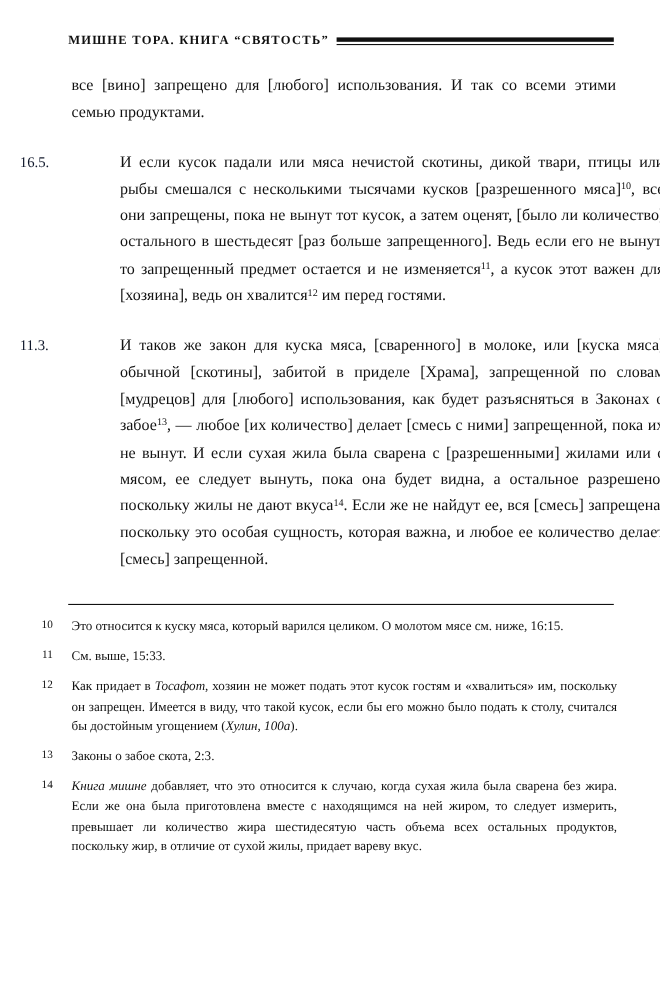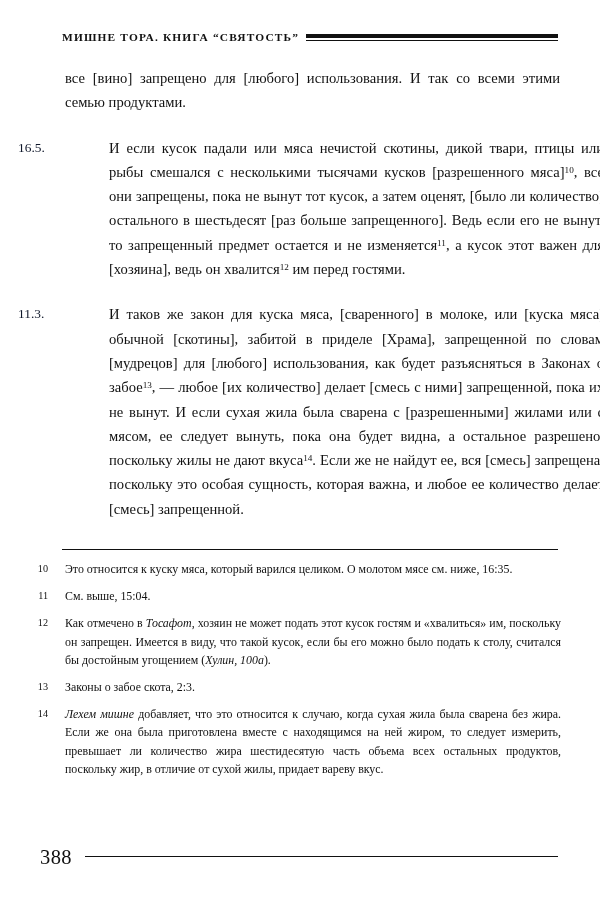--- a/index.html
+++ b/index.html
@@ -202,39 +202,35 @@
         </div>
       </div>
 
   </div>
 
   <div class="footnotes">
     <div class="footnote-rule"></div>
     <div id="footnotes-host">
         <div class="footnote">
           <span class="footnote-num">10</span>
-          <div class="footnote-text"><span>Это относится к куску мяса, который варился целиком. О молотом мясе см. ниже, 16:35.</span></div>
+          <div class="footnote-text"><span>Это относится к куску мяса, который варился целиком. О молотом мясе см. ниже, 16:15.</span></div>
         </div>
         <div class="footnote">
           <span class="footnote-num">11</span>
-          <div class="footnote-text"><span>См. выше, 15:04.</span></div>
+          <div class="footnote-text"><span>См. выше, 15:33.</span></div>
         </div>
         <div class="footnote">
           <span class="footnote-num">12</span>
-          <div class="footnote-text"><span>Как отмечено в </span><i>Тосафот</i><span>, хозяин не может подать этот кусок гостям и «хвалиться» им, поскольку он запрещен. Имеется в виду, что такой кусок, если бы его можно было подать к столу, считался бы достойным угощением (</span><i>Хулин, 100а</i><span>).</span></div>
+          <div class="footnote-text"><span>Как придает в </span><i>Тосафот</i><span>, хозяин не может подать этот кусок гостям и «хвалиться» им, поскольку он запрещен. Имеется в виду, что такой кусок, если бы его можно было подать к столу, считался бы достойным угощением (</span><i>Хулин, 100а</i><span>).</span></div>
         </div>
         <div class="footnote">
           <span class="footnote-num">13</span>
           <div class="footnote-text"><span>Законы о забое скота, 2:3.</span></div>
         </div>
         <div class="footnote">
           <span class="footnote-num">14</span>
-          <div class="footnote-text"><i>Лехем мишне</i><span> добавляет, что это относится к случаю, когда сухая жила была сварена без жира. Если же она была приготовлена вместе с находящимся на ней жиром, то следует измерить, превышает ли количество жира шестидесятую часть объема всех остальных продуктов, поскольку жир, в отличие от сухой жилы, придает вареву вкус.</span></div>
+          <div class="footnote-text"><i>Книга мишне</i><span> добавляет, что это относится к случаю, когда сухая жила была сварена без жира. Если же она была приготовлена вместе с находящимся на ней жиром, то следует измерить, превышает ли количество жира шестидесятую часть объема всех остальных продуктов, поскольку жир, в отличие от сухой жилы, придает вареву вкус.</span></div>
         </div>
       </div>
   </div>
 
-  <div class="page-footer">
-    <span class="folio">388</span>
-    <span class="footer-rule"></span>
-  </div>
 
 </div>
 
 </body></html>

